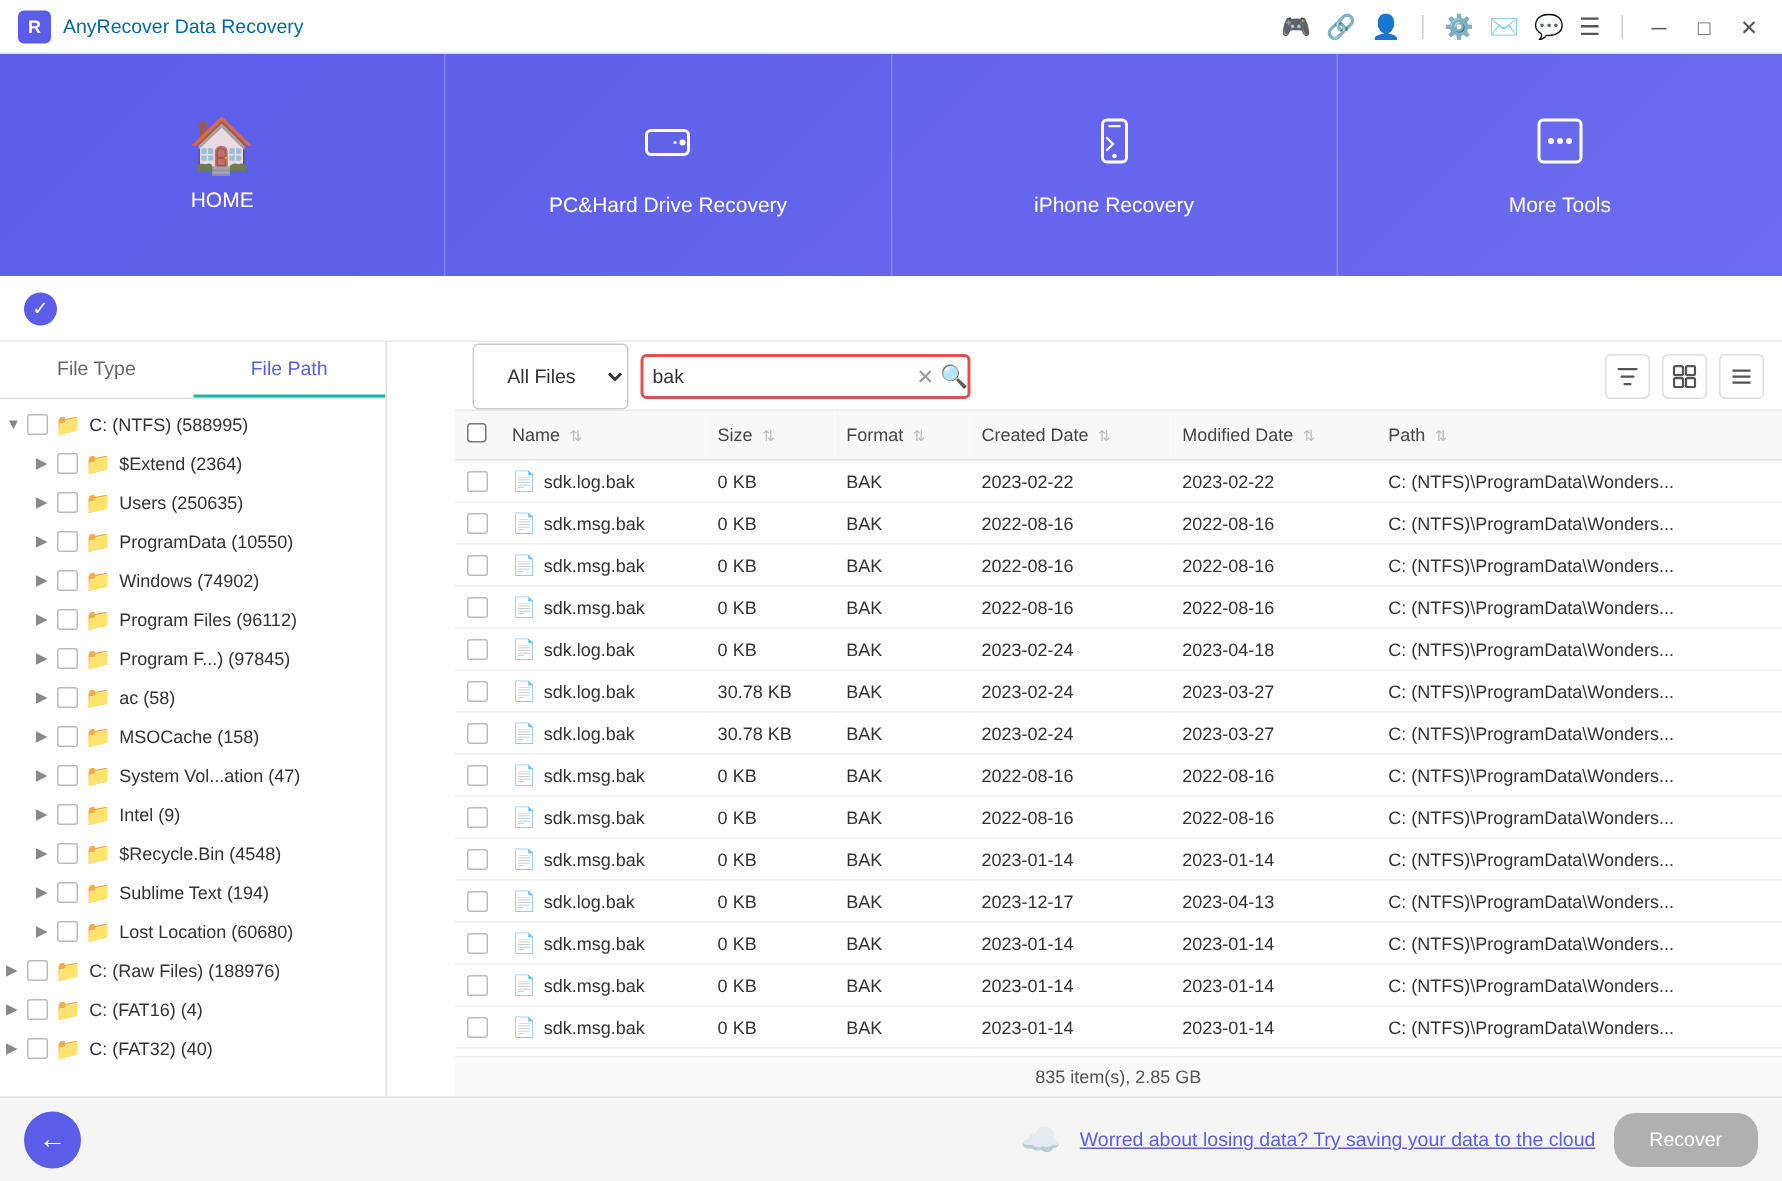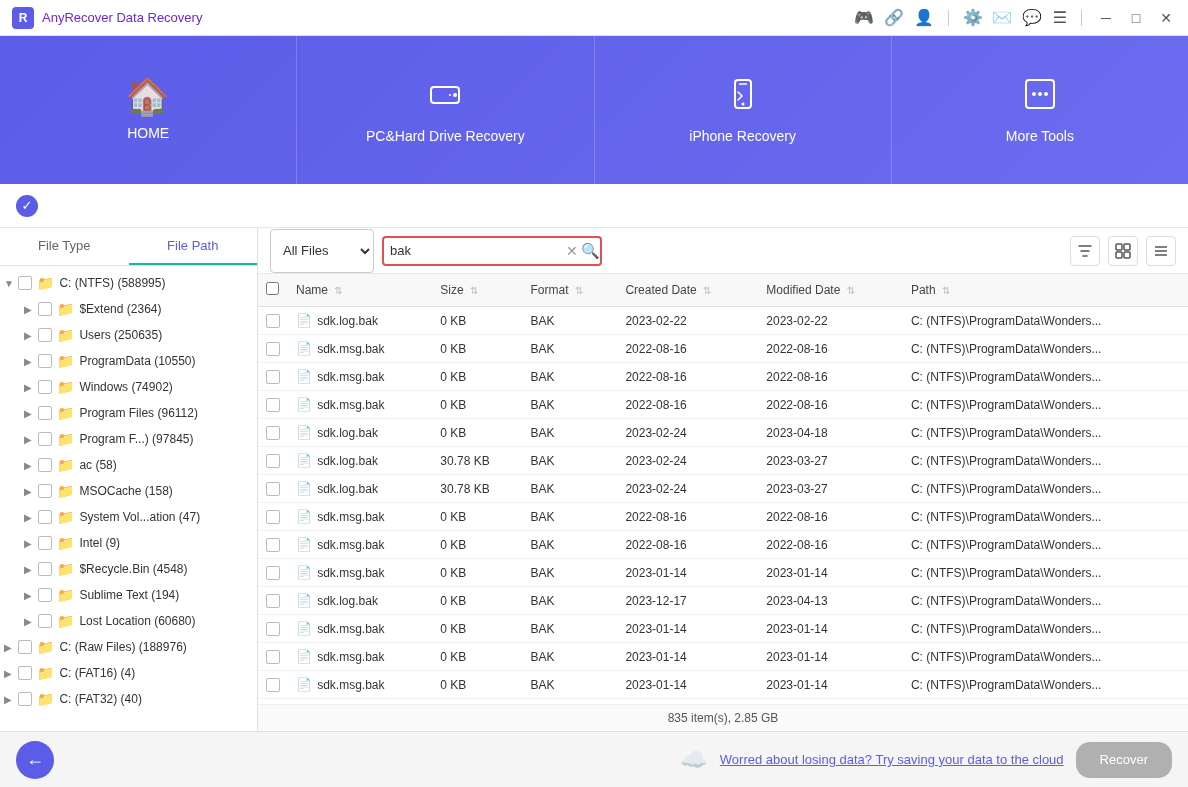--- a/index.html
+++ b/index.html
@@ -17,21 +17,21 @@
     }
     .title-bar-logo {
       width: 22px; height: 22px;
       background: #5b5ce8;
       border-radius: 4px;
       display: flex; align-items: center; justify-content: center;
       color: white; font-weight: bold; font-size: 12px;
       margin-right: 8px;
     }
     .title-bar-text {
-      font-size: 13px; color: #6d28d9; flex: 1;
+      font-size: 13px; color: #0369a1; flex: 1;
     }
     .title-bar-icons {
       display: flex; gap: 10px; align-items: center;
     }
     .title-bar-icons span {
       font-size: 16px; color: #555; cursor: pointer;
     }
     .title-bar-sep {
       width: 1px; height: 16px; background: #ccc; margin: 0 4px;
     }
@@ -86,20 +86,21 @@
       color: white; font-size: 13px;
     }
     .status-text { font-size: 13px; color: #333; }
 
     
     .main-content {
       display: flex;
       flex: 1;
       overflow: hidden;
       background: #fff;
+      gap: 45px;
     }
 
     
     .left-panel {
       width: 258px;
       border-right: 1px solid #e0e0e0;
       display: flex;
       flex-direction: column;
       background: #fff;
       overflow: hidden;
@@ -177,20 +178,21 @@
     .filter-select {
       height: 44px;
       border: 1px solid #ccc;
       border-radius: 4px;
       padding: 0 8px;
       font-size: 13px;
       color: #333;
       background: white;
       cursor: pointer;
       min-width: 90px;
+      text-align: center;
     }
     .search-box {
       display: flex;
       align-items: center;
       height: 30px;
       border: 2px solid #e05050;
       border-radius: 4px;
       padding: 0 6px;
       flex: 1;
       max-width: 220px;

